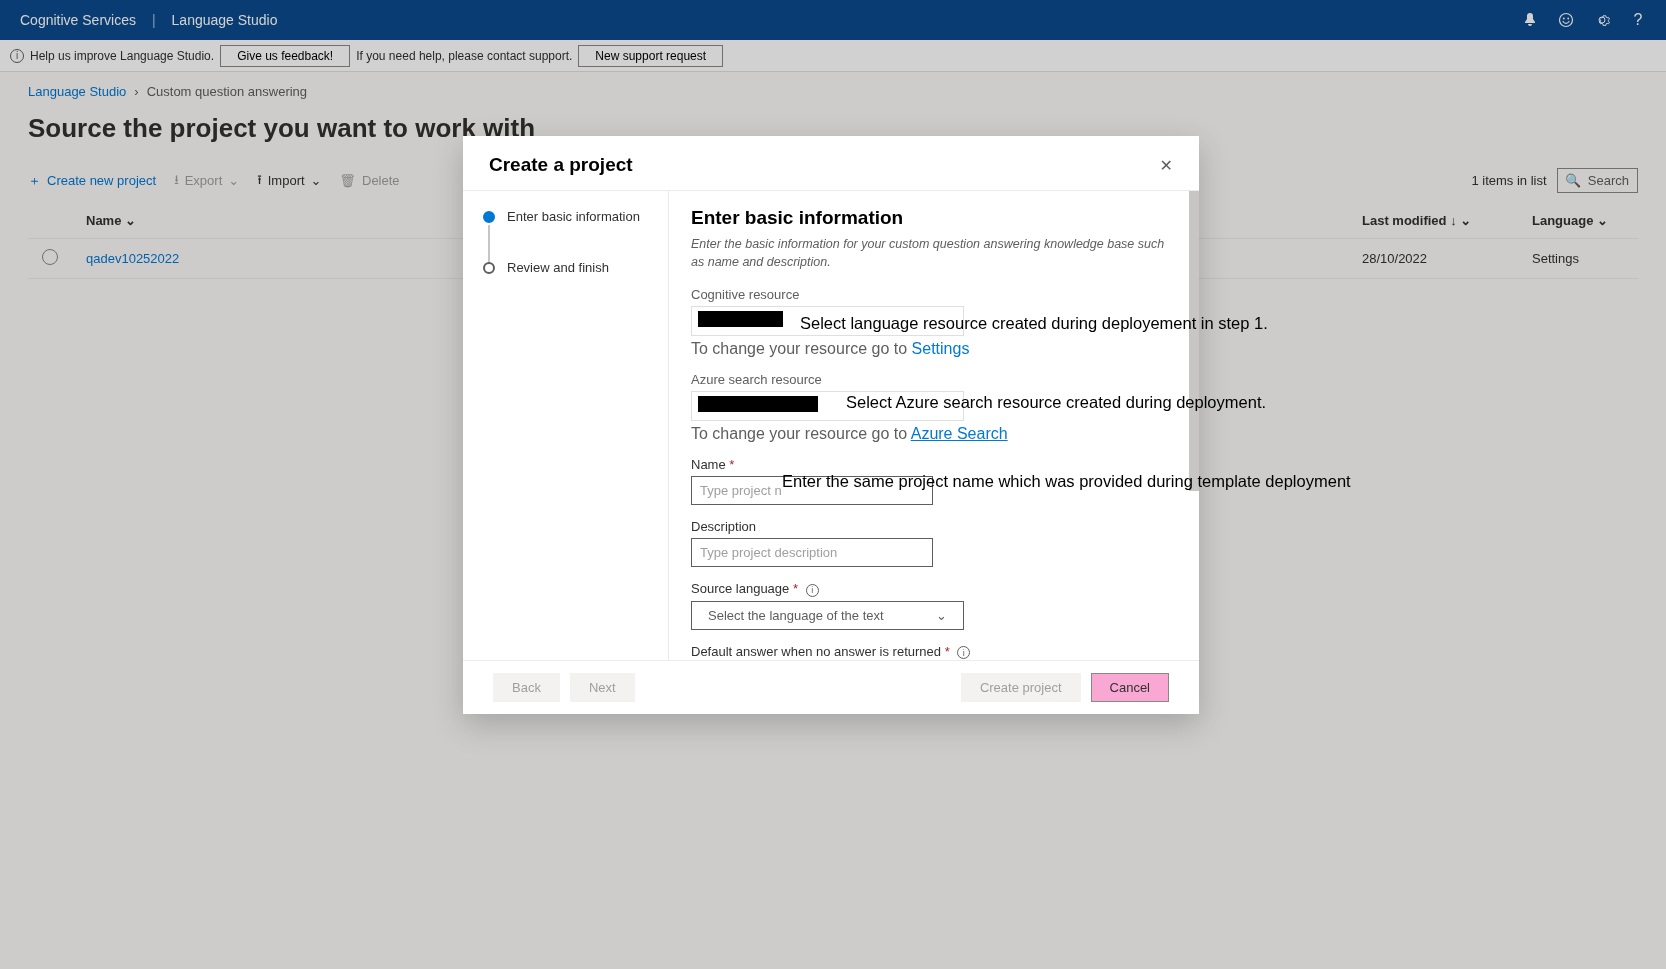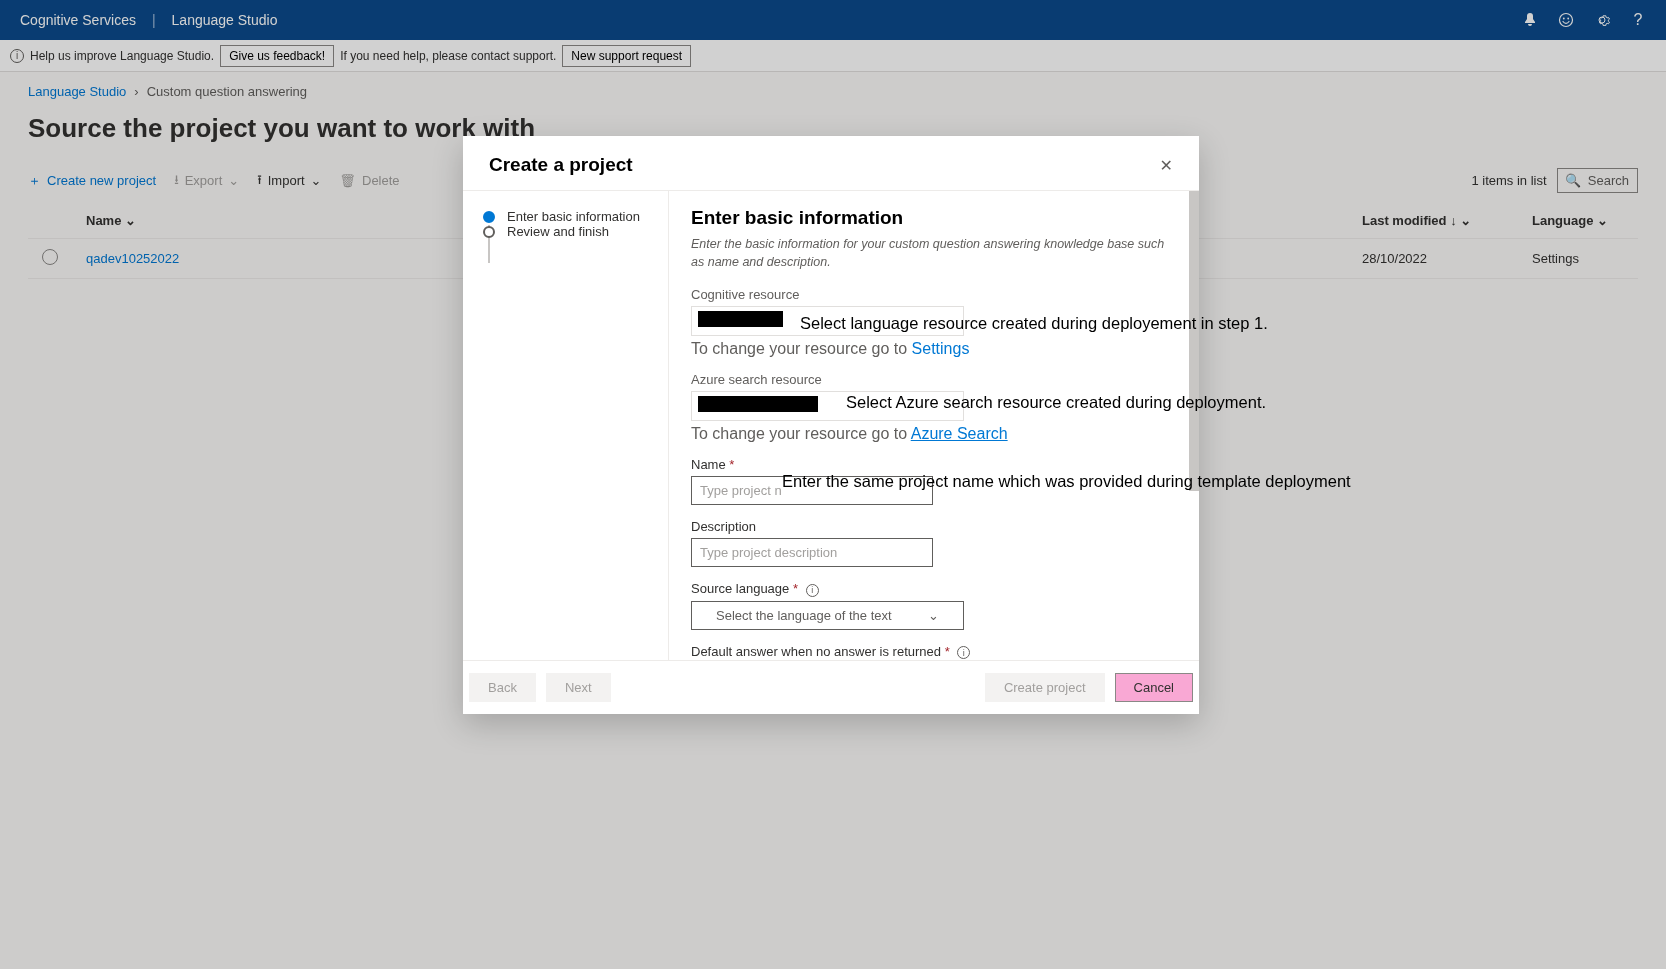--- a/index.html
+++ b/index.html
@@ -49,21 +49,21 @@
   .info-icon {
     width: 14px; height: 14px;
     border: 1px solid #605e5c;
     border-radius: 50%;
     display: inline-flex; align-items: center; justify-content: center;
     font-size: 10px; color: #605e5c;
   }
   .feedback-btn {
     border: 1px solid #8a8886;
     background: #fff;
-    padding: 3px 8px;
+    padding: 3px 16px;
     font-size: 12px;
     cursor: pointer;
   }
   
   .content {
     padding: 12px 28px;
     color: #323130;
   }
   .breadcrumbs {
     font-size: 13px;
@@ -125,21 +125,21 @@
   .modal-title { font-size: 19px; font-weight:600; }
   .close-x { font-size:16px; color:#605e5c; cursor:pointer; }
   .modal-body {
     flex:1; display:flex; overflow:hidden;
   }
   .steps {
     width: 206px; border-right:1px solid #edebe9;
     padding: 18px 20px;
   }
   .step { display:flex; gap:12px; align-items:center; font-size:13px; color:#323130; position:relative;}
-  .step + .step { }
+  .step + .step { margin-top: 36px; }
   .step-dot {
     width:12px; height:12px; border-radius:50%;
     border: 2px solid #605e5c; background:#fff;
     flex-shrink:0;
   }
   .step.active .step-dot { background:#0078d4; border-color:#0078d4; }
   .step-line {
     position:absolute; left:5px; top:16px; width:2px; height:38px; background:#c8c6c4;
   }
   .panel {
@@ -163,27 +163,27 @@
   .redacted.w2{ width:120px;}
   .hint { font-size:16px; color:#605e5c; margin-top:4px; margin-bottom:14px;}
   .hint a { color:#0078d4; text-decoration:none; cursor:pointer;}
   .hint a.ul { text-decoration:underline;}
   .text-input {
     width: 242px; border:1px solid #605e5c; padding:6px 8px; font-size:13px;
     color:#323130;
   }
   .text-input::placeholder { color:#a19f9d; }
   .select-box {
-    width:273px; border:1px solid #605e5c; padding:6px 24px; font-size:13px;
+    width:273px; border:1px solid #605e5c; padding:6px 16px; font-size:13px;
     color:#605e5c; display:flex; justify-content:space-between; align-items:center;
     cursor:pointer;
   }
   .modal-footer {
     border-top:1px solid #edebe9;
-    padding: 12px 6px;
+    padding: 12px 30px;
     display:flex; gap:10px; align-items:center;
   }
   .modal-footer .spacer { flex:1; }
   .btn {
     padding: 6px 18px; font-size:13px; border:1px solid transparent;
     cursor:pointer;
   }
   .btn.ghost { background:#f3f2f1; color:#a19f9d; }
   .btn.ghost2 { background:#f3f2f1; color:#a19f9d; }
   .btn.outline { background:#f9a8d4; border-color:#8a8886; color:#323130;}

